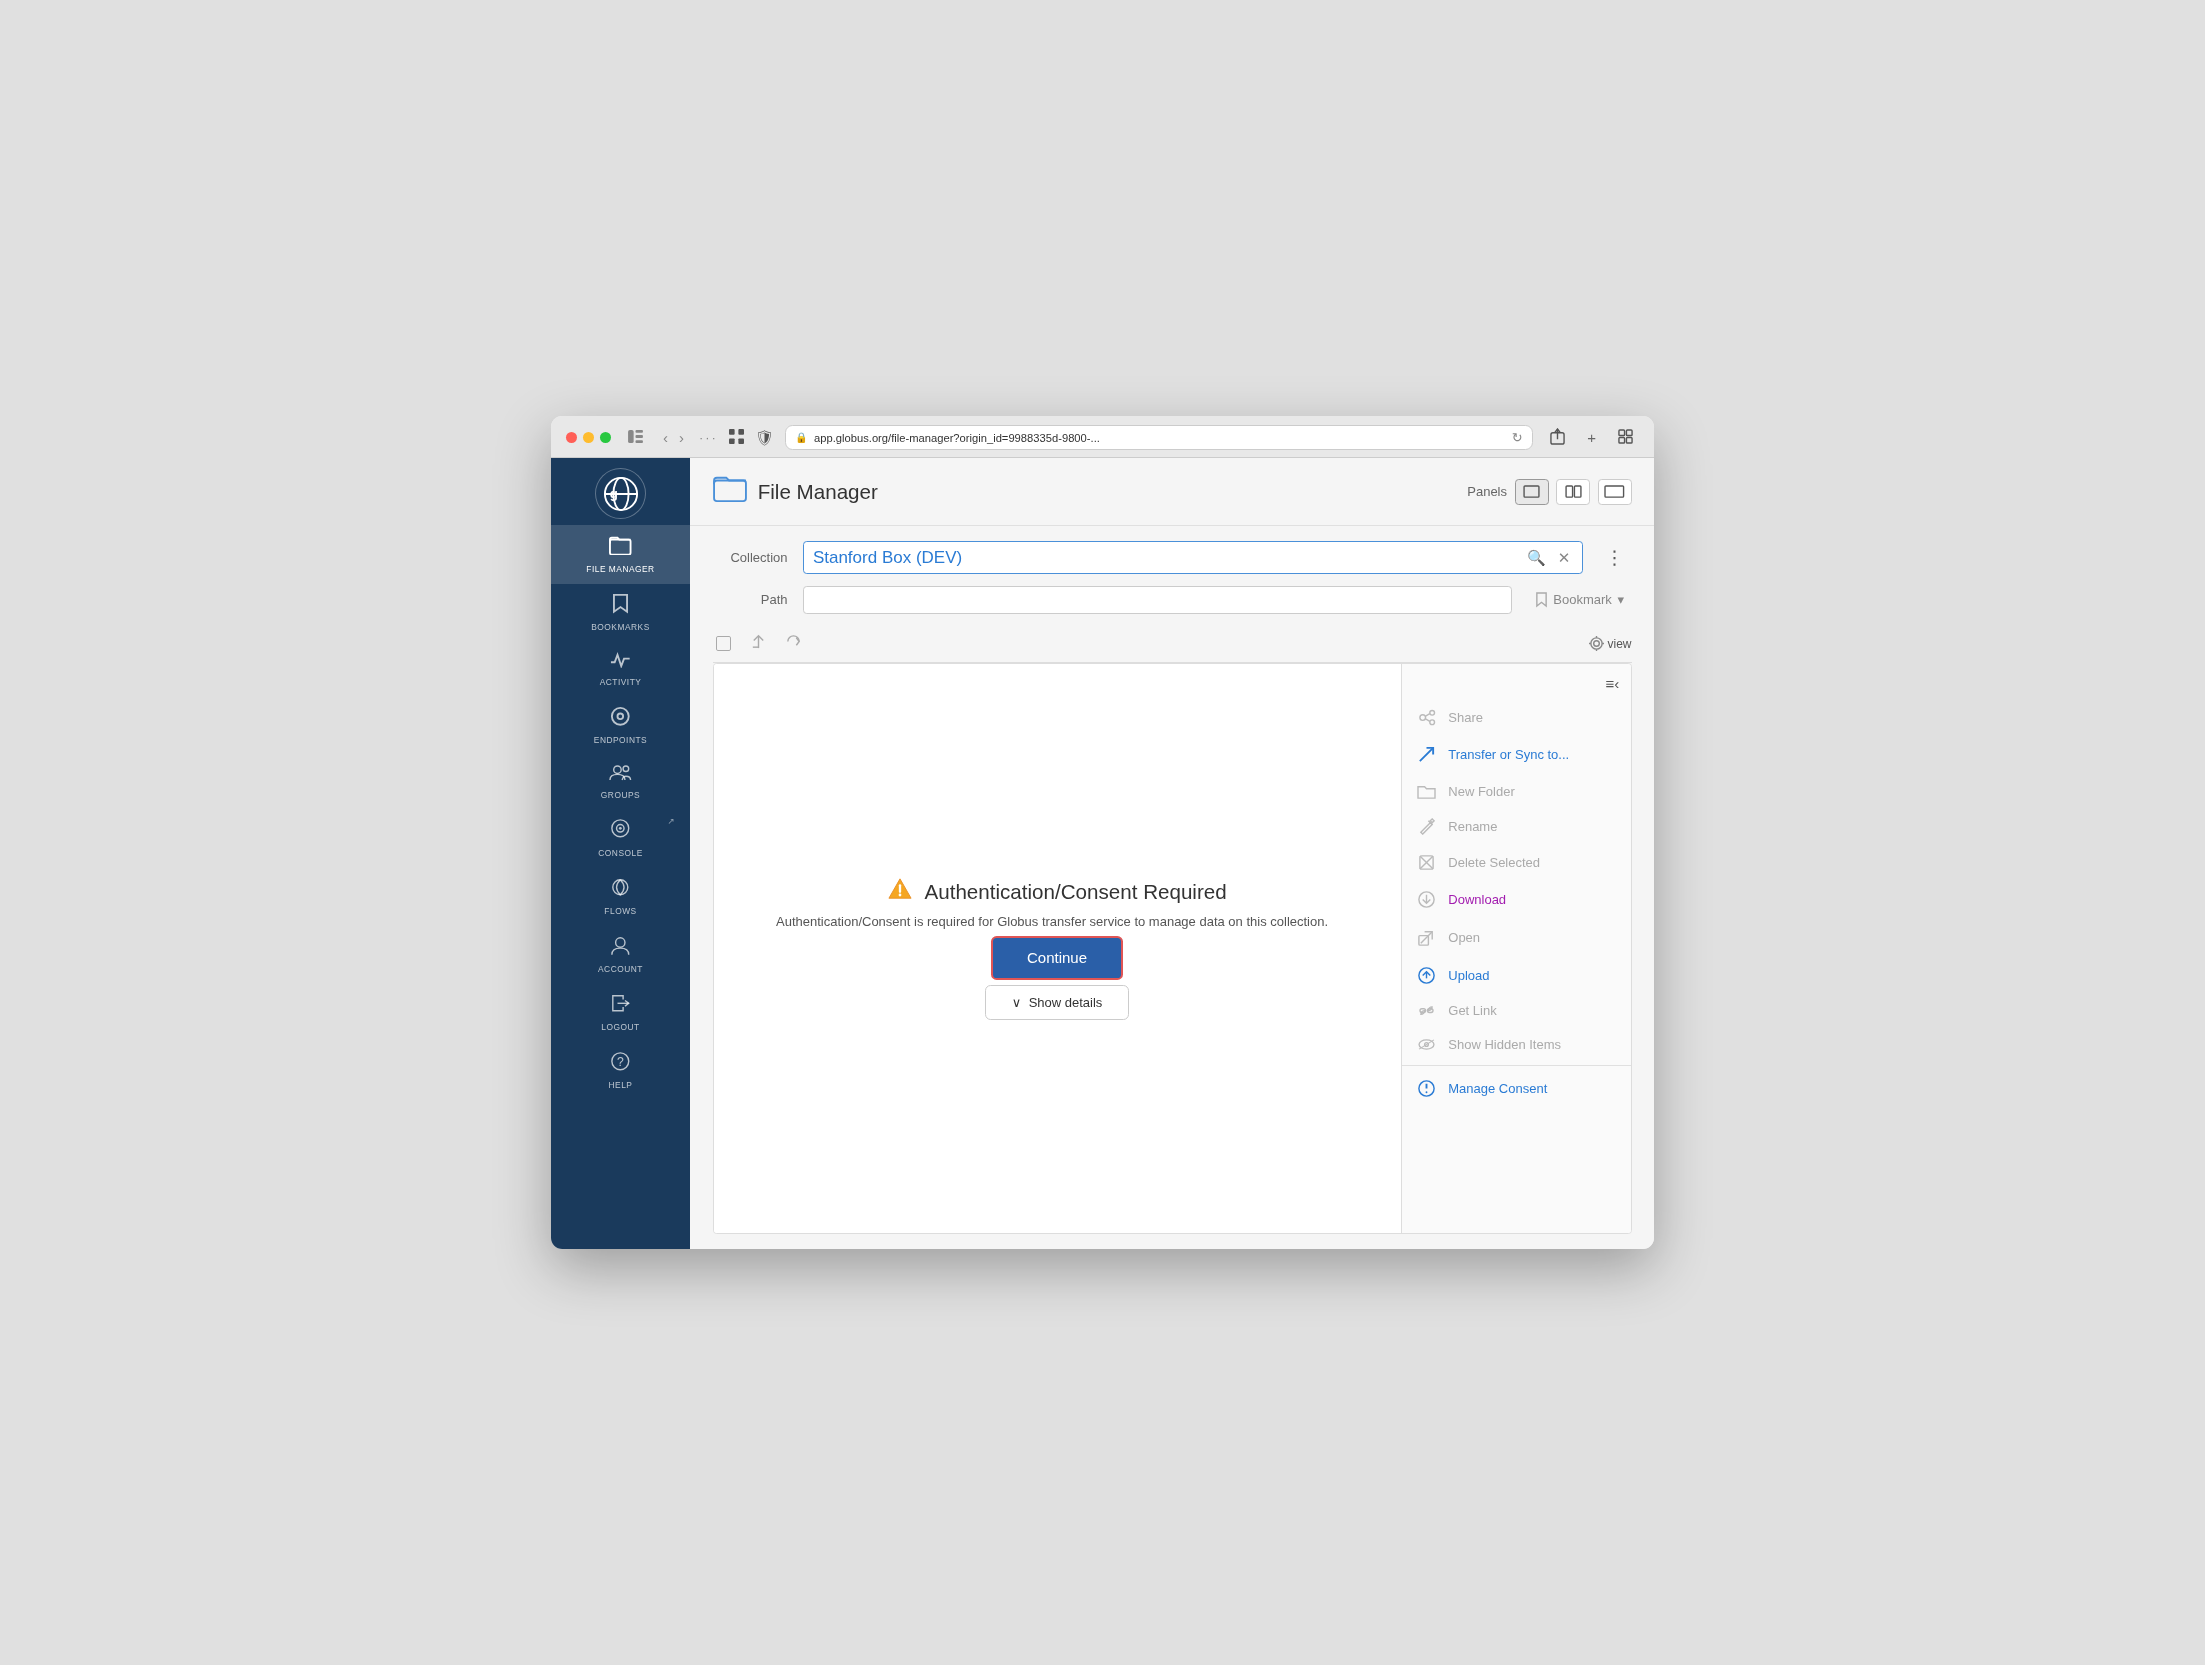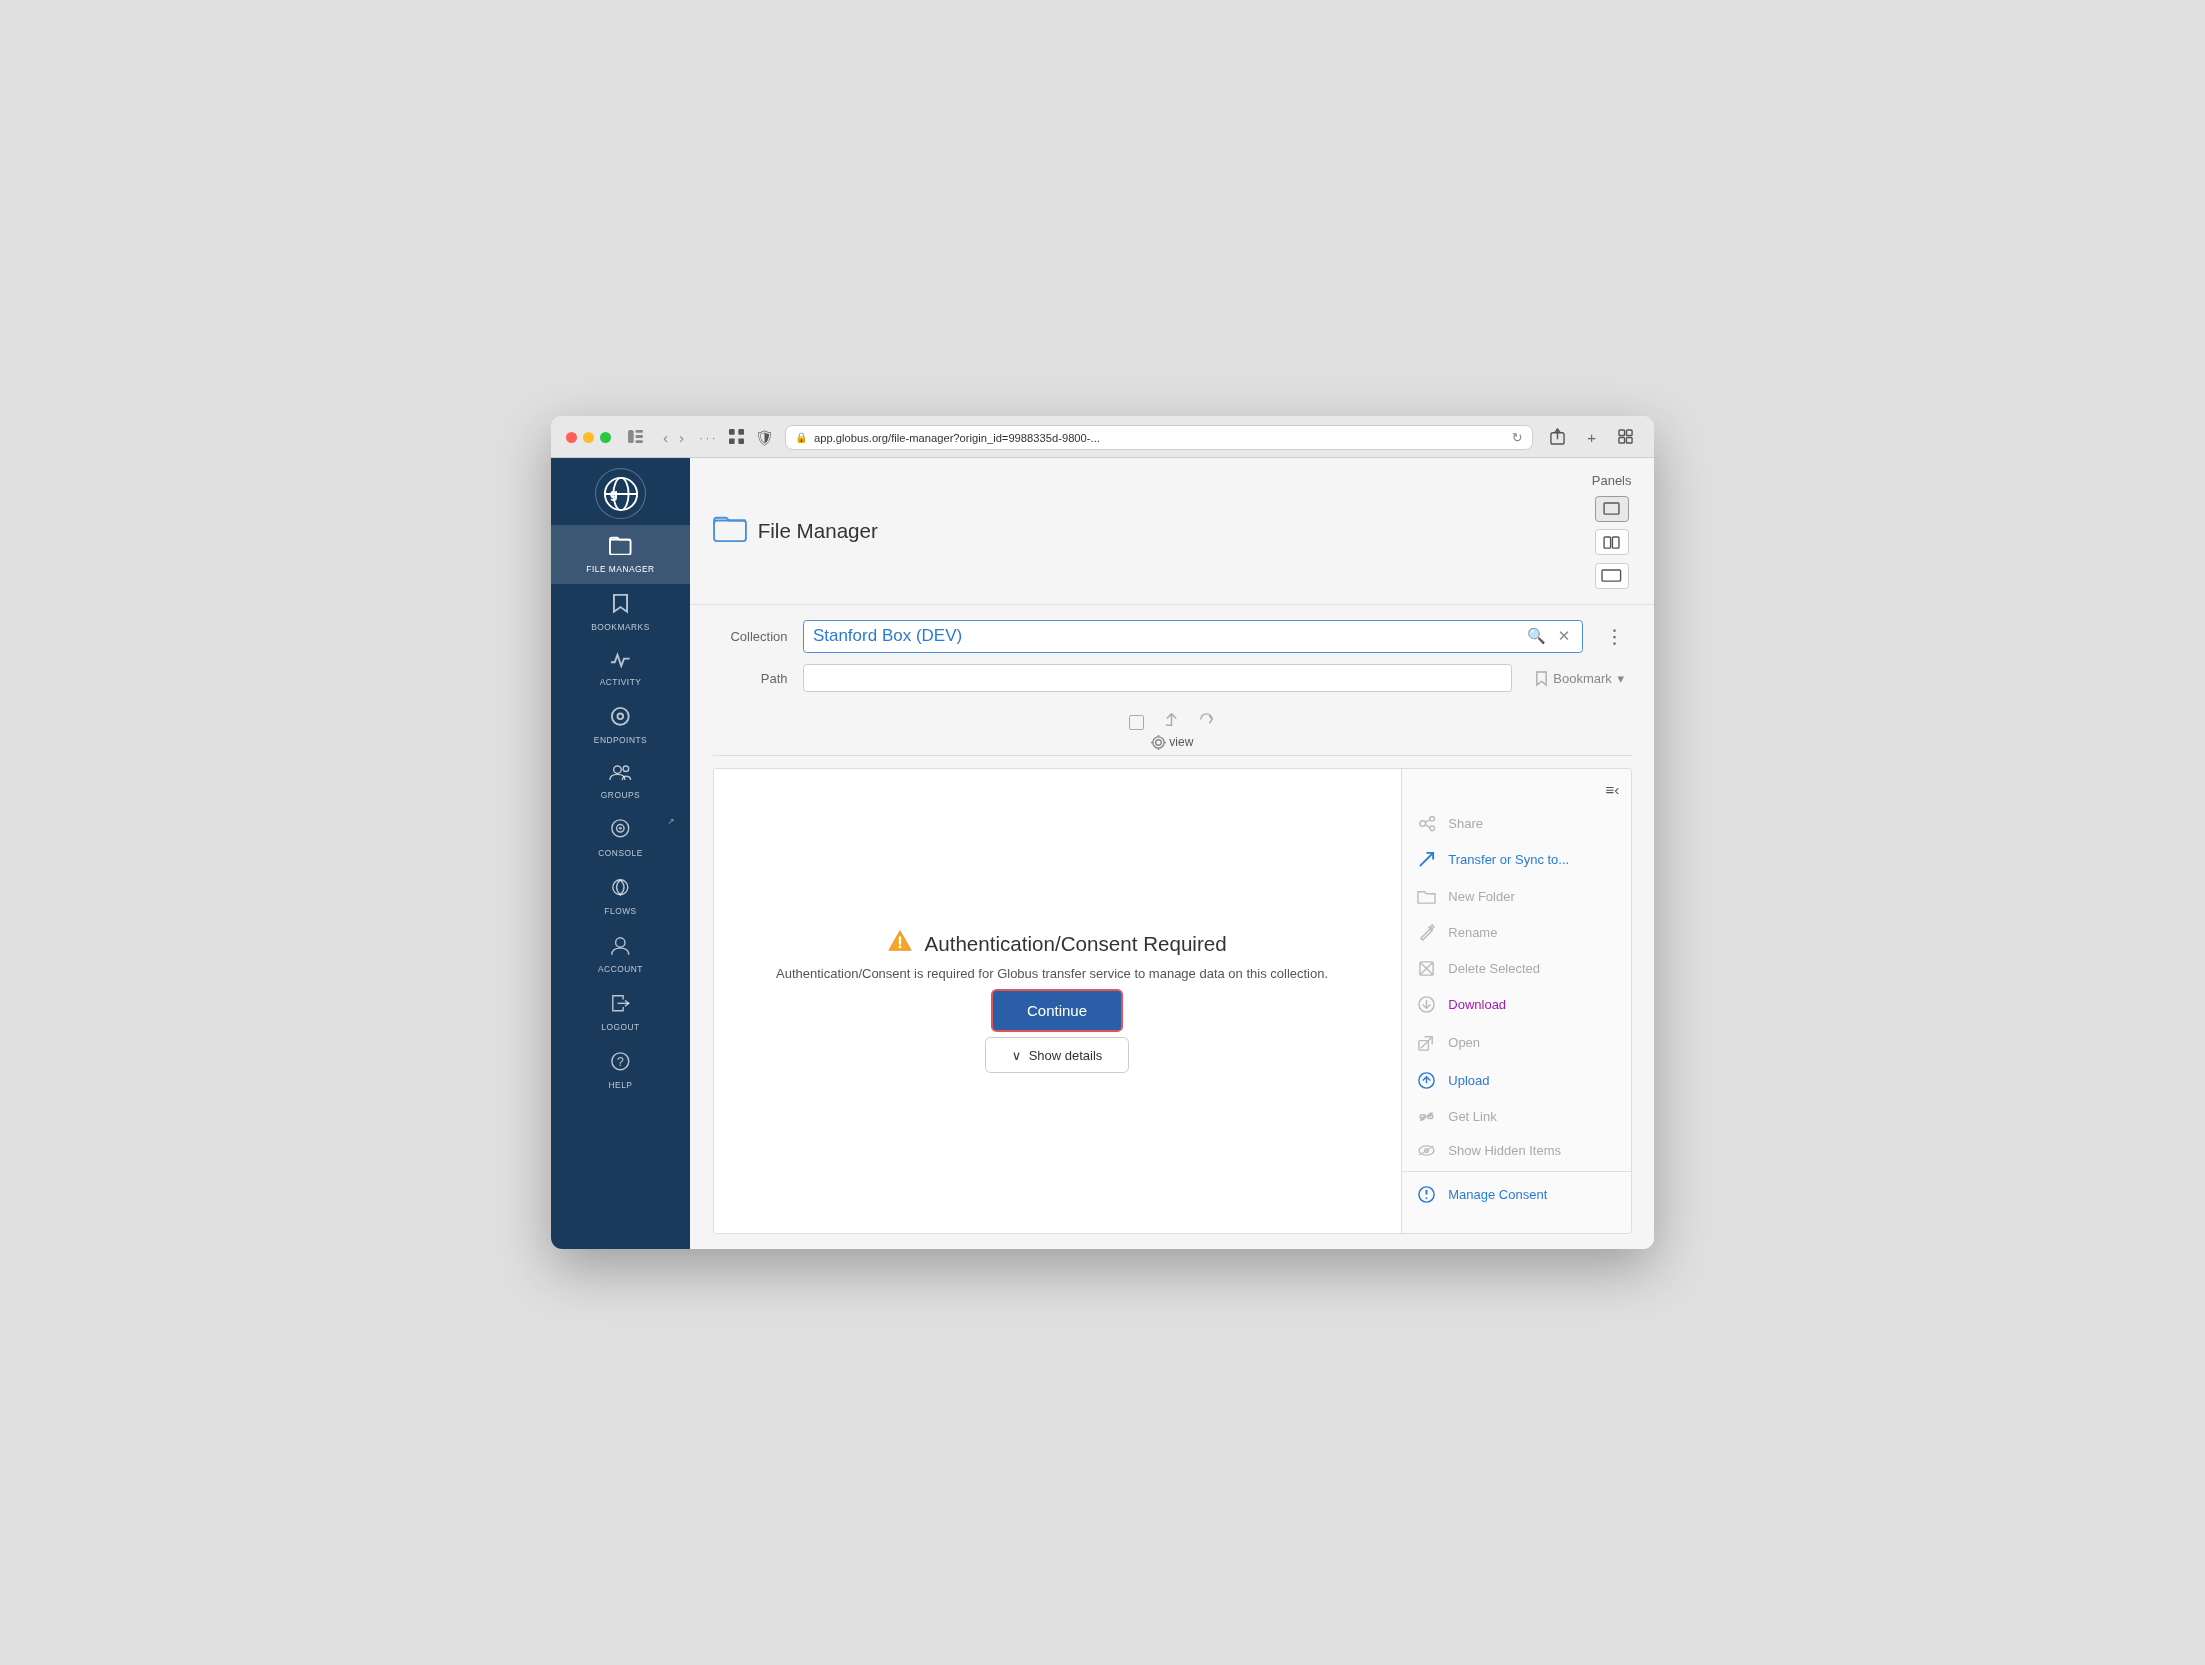--- a/index.html
+++ b/index.html
@@ -201,21 +201,20 @@
     .file-manager-icon { font-size: 26px; color: #4a90d9; }
     .page-title {
       font-size: 20.6px;
       font-weight: 400;
       color: #333;
     }
     .panels-section {
       display: flex;
       align-items: center;
       gap: 7.5px;
-      flex-direction: column;
     }
     .panels-label {
       font-size: 13px;
       color: #666;
     }
     .panel-btn {
       width: 34px;
       height: 26px;
       border: 0.9px solid #ccc;
       background: white;
@@ -313,23 +312,22 @@
       font-size: 13px;
       padding: 3.7px 7.5px;
     }
 
     
     .toolbar-row {
       display: flex;
       align-items: center;
       justify-content: space-between;
       padding: 5.6px 0;
-      margin-bottom: 12px;
+      margin-bottom: 0;
       border-bottom: 0.9px solid #ddd;
-      flex-direction: column;
     }
     .toolbar-left {
       display: flex;
       align-items: center;
       gap: 11.2px;
     }
     .toolbar-btn {
       background: none;
       border: none;
       cursor: pointer;

